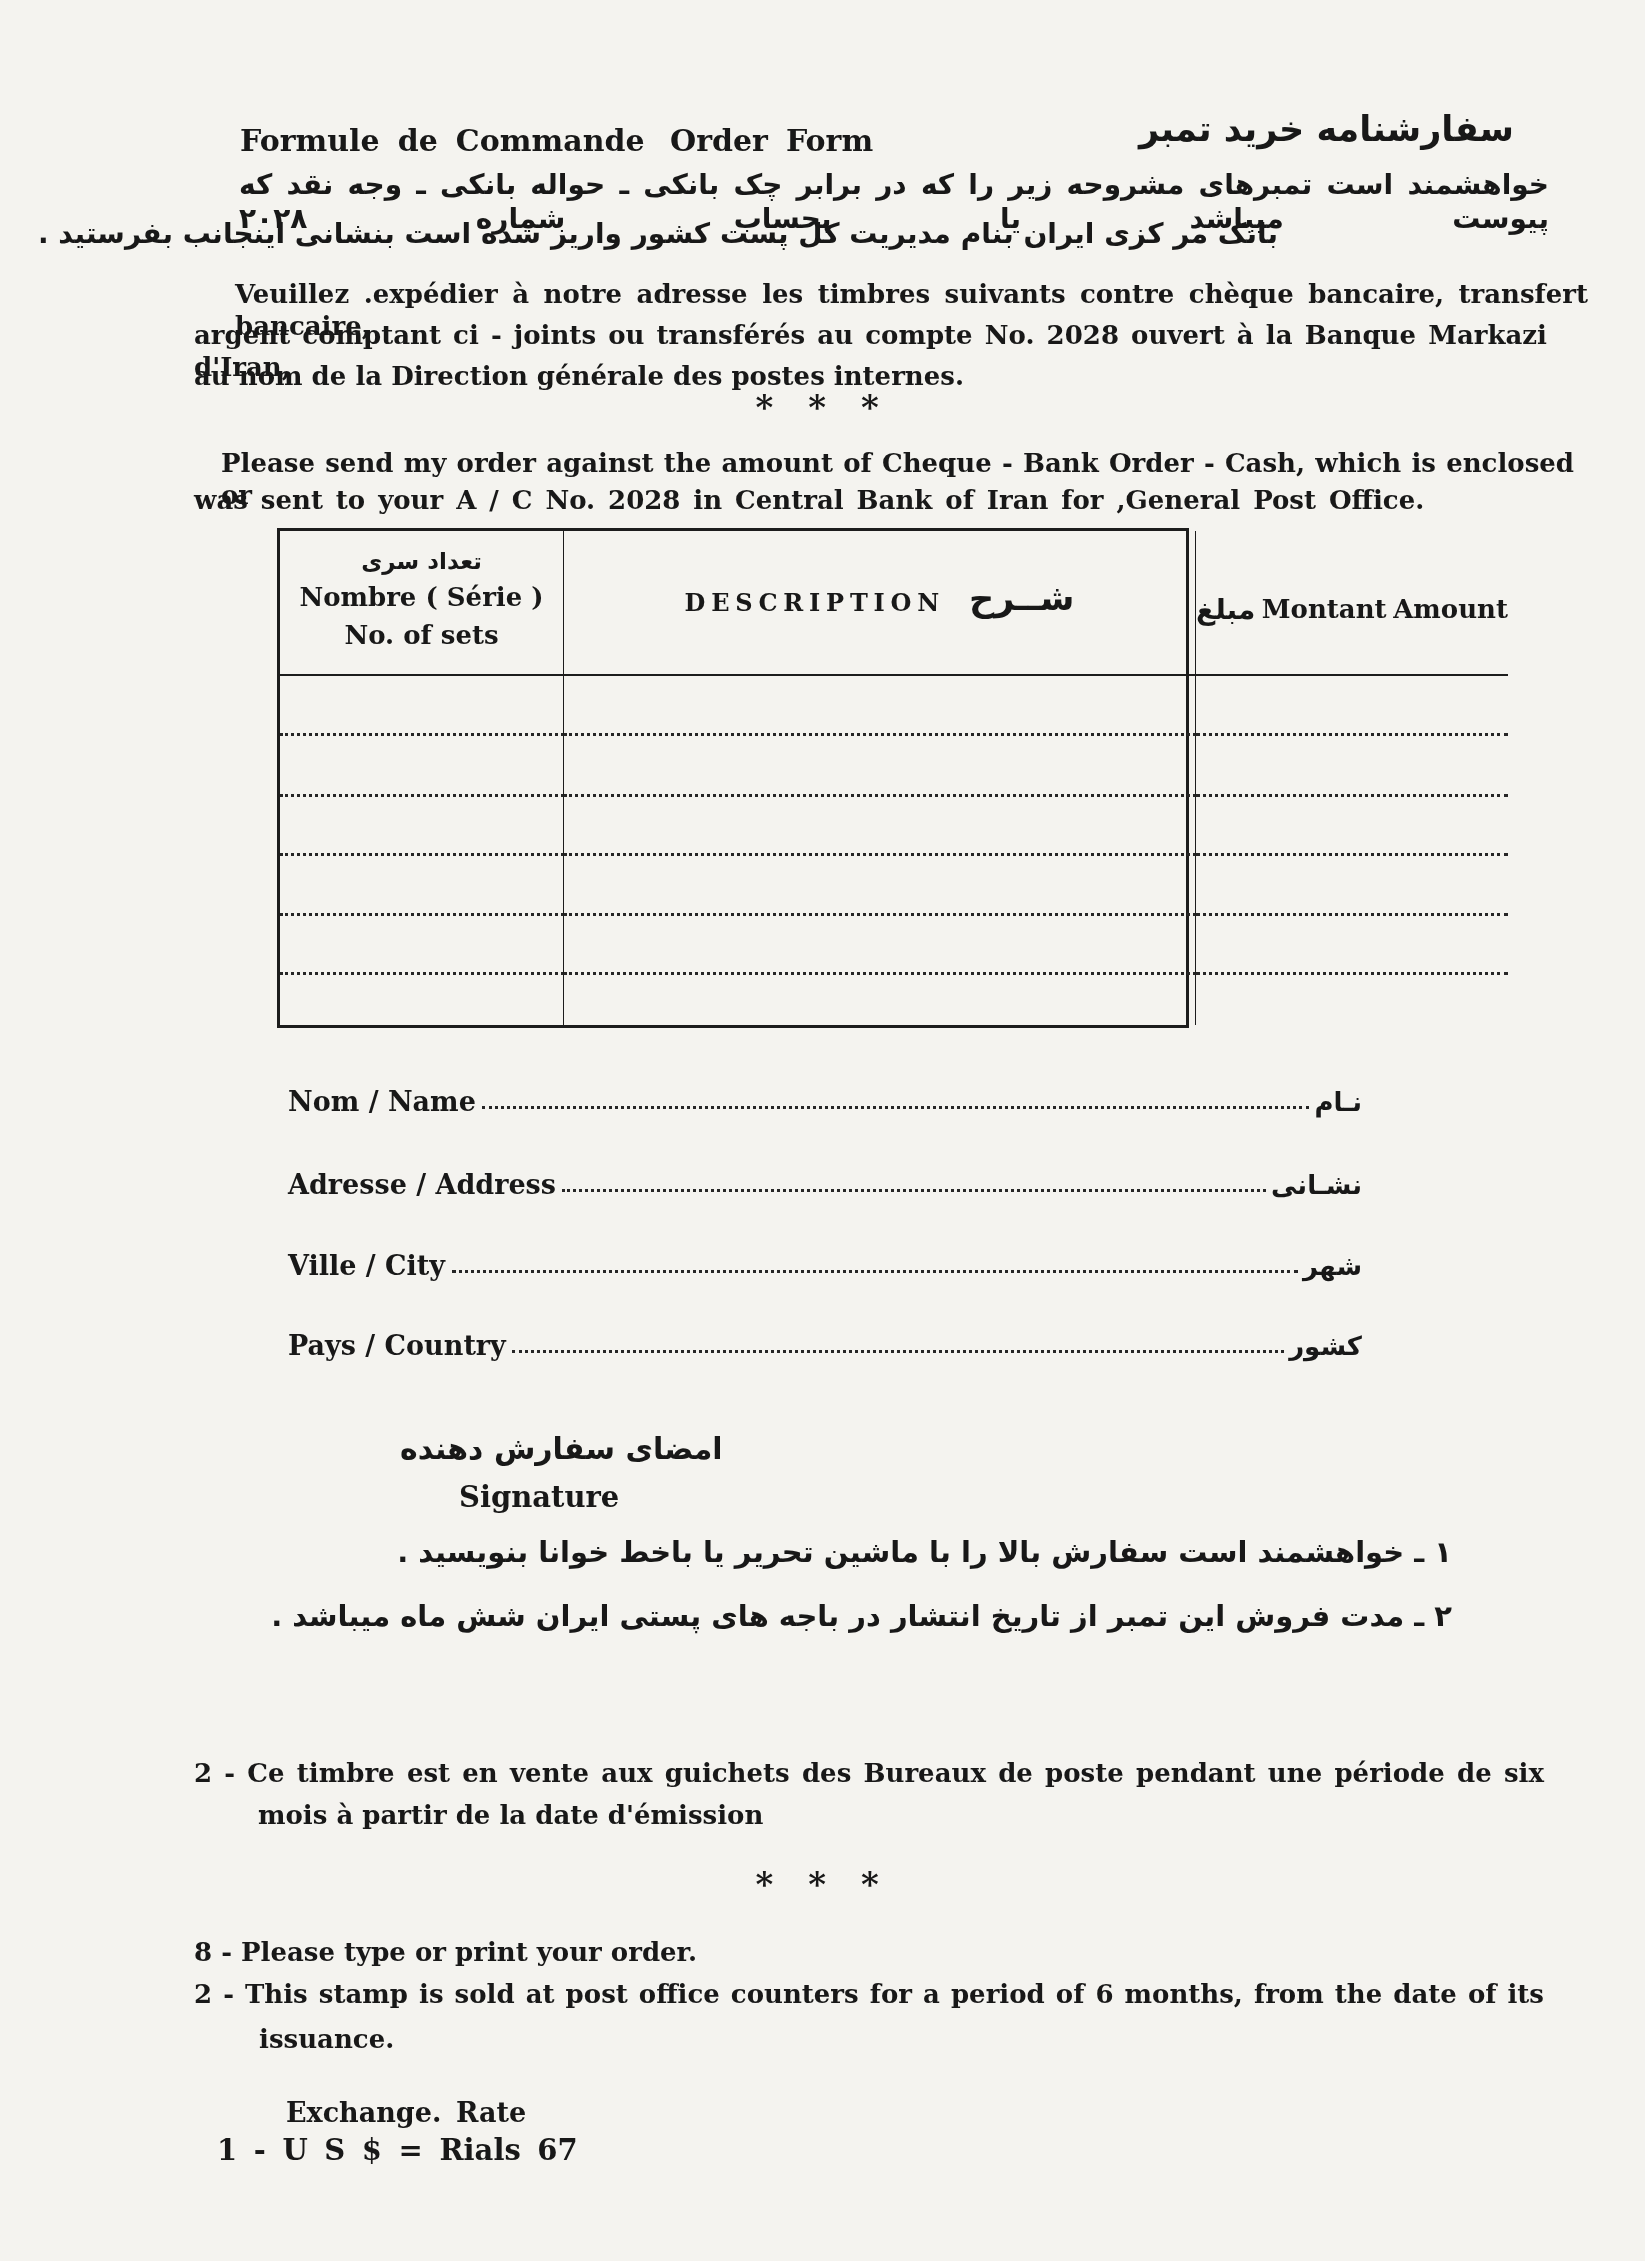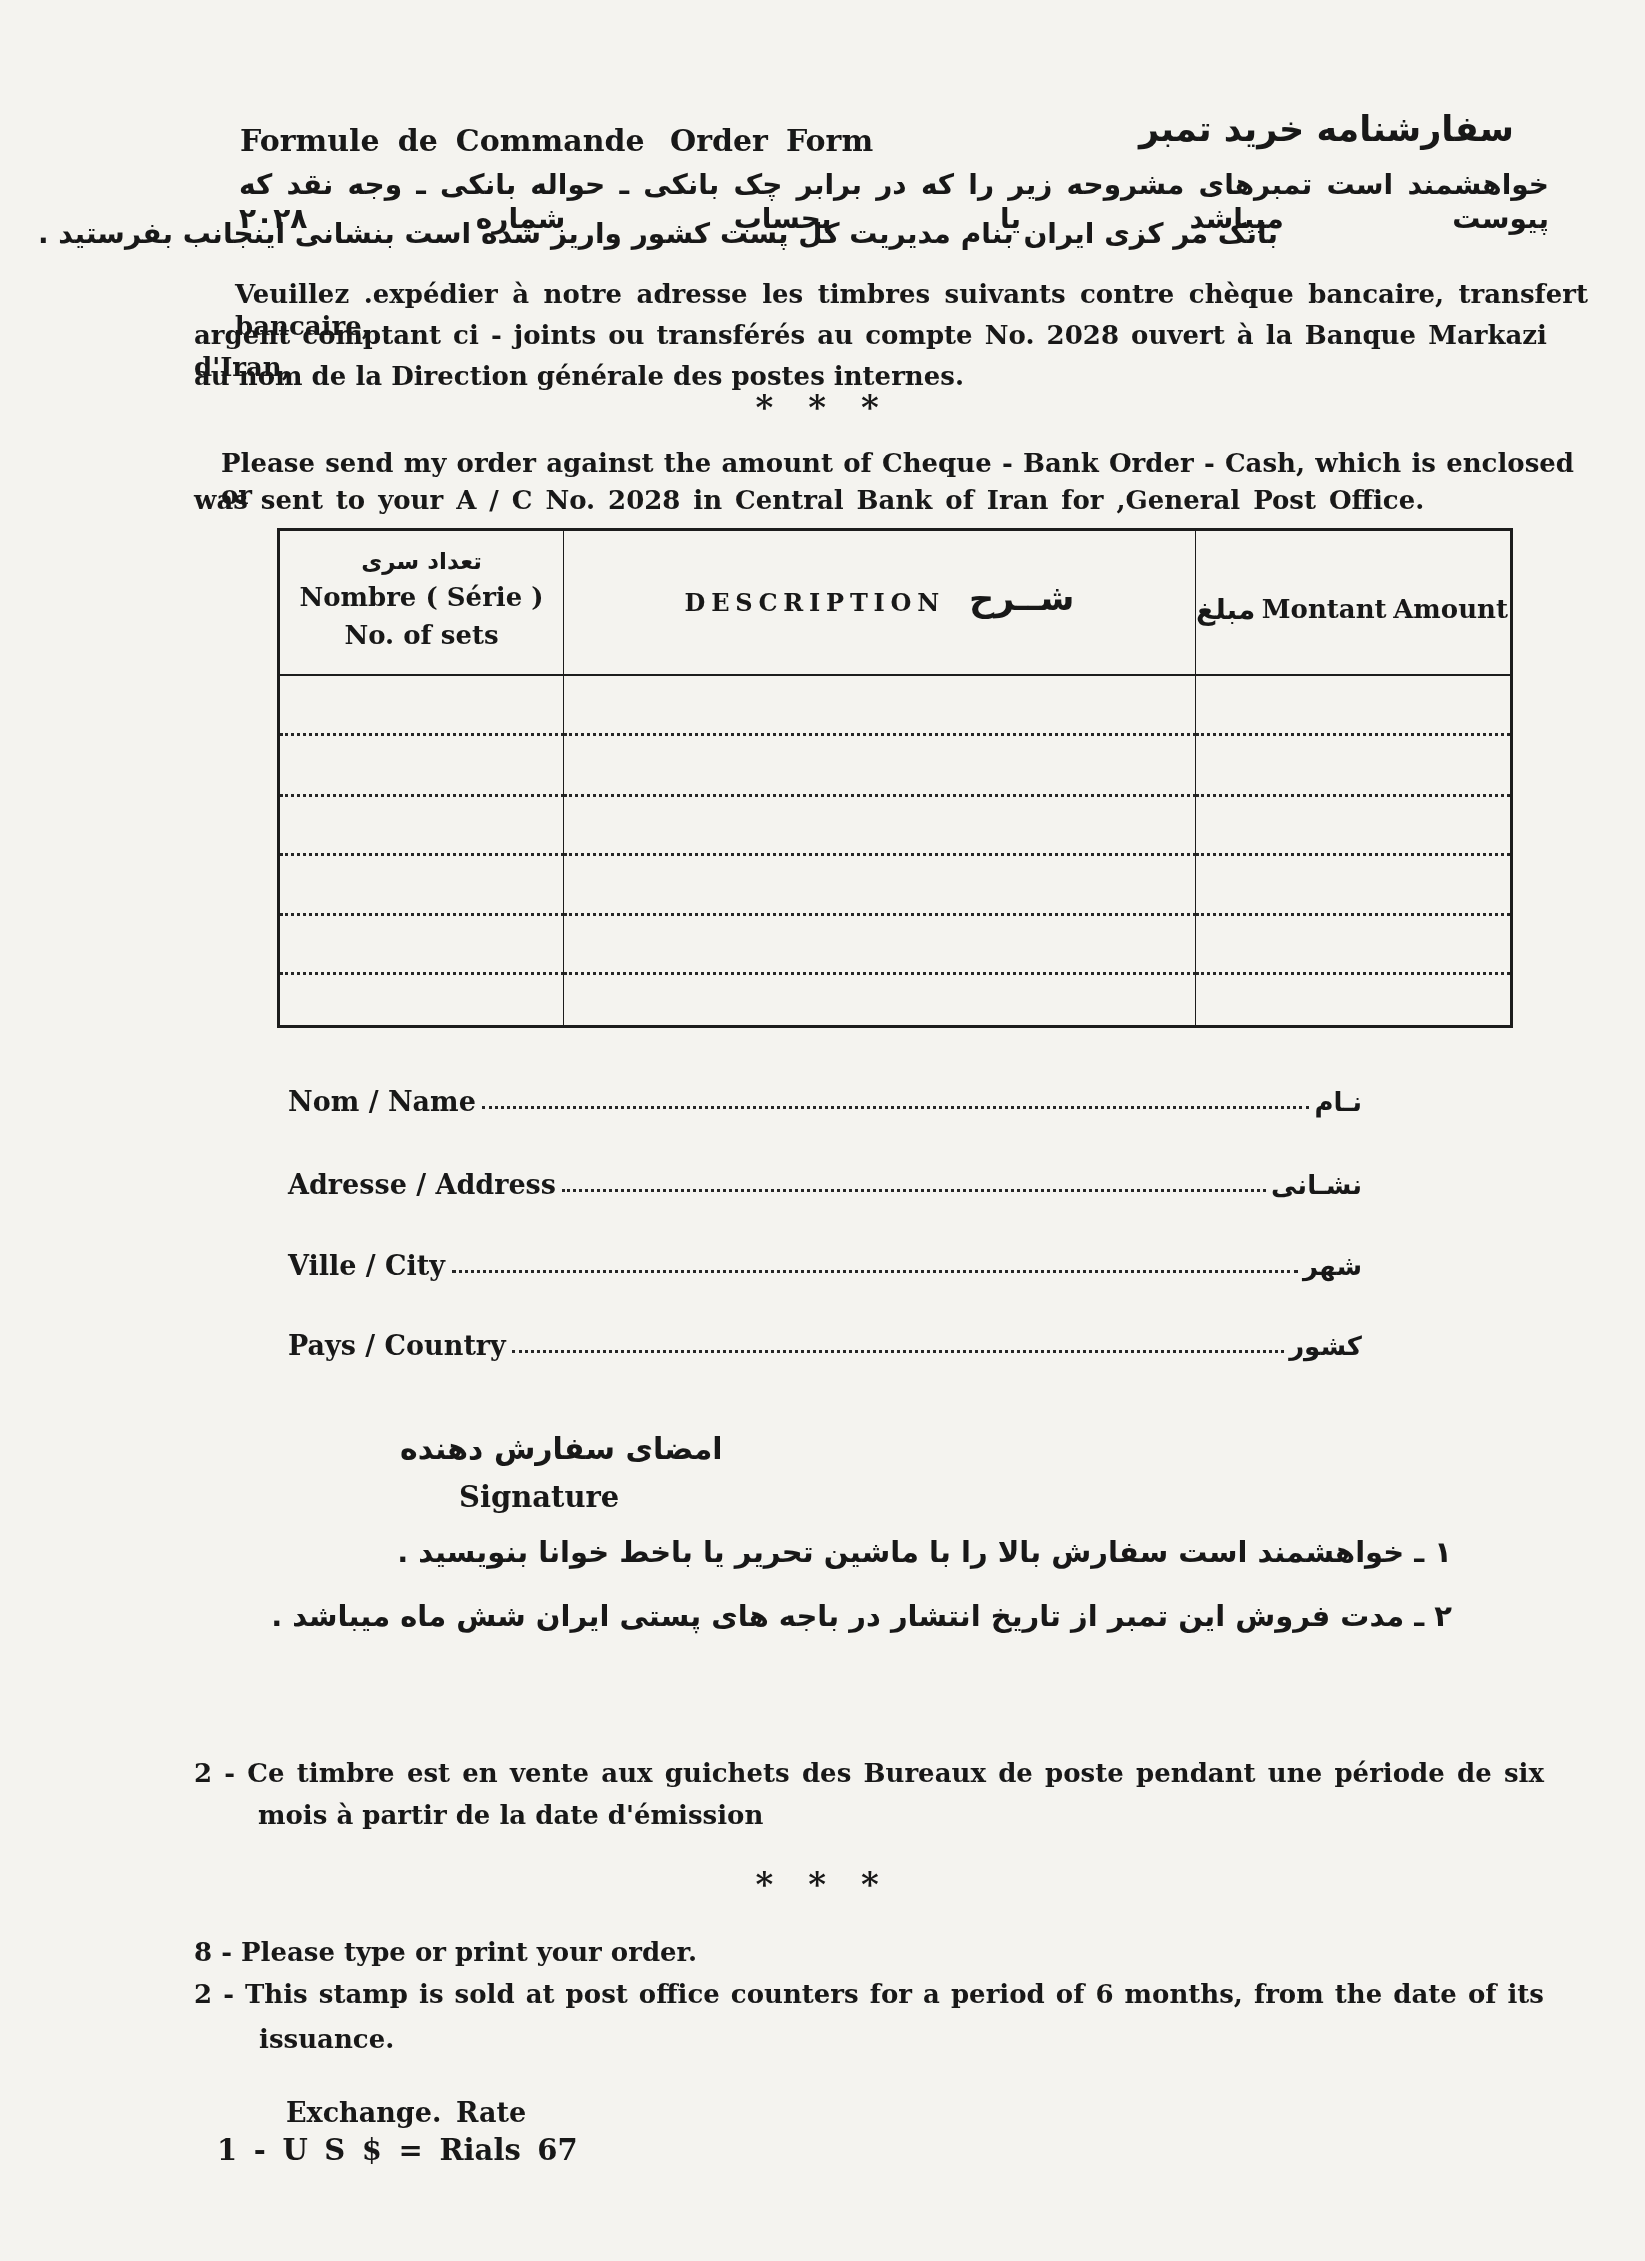--- a/index.html
+++ b/index.html
@@ -36,21 +36,21 @@
   
   .fr1{left:194px;top:279px;width:1353px;font-size:26px;margin-left:41px;}
   .fr2{left:194px;top:320px;width:1353px;font-size:26px;}
   .fr3{left:194px;top:361px;font-size:26px;}
   .sep1{top:387px;}
   .en1{left:194px;top:448px;width:1353px;font-size:26px;margin-left:27px;}
   .en2{left:194px;top:485px;font-size:26px;word-spacing:3.9px;}
 
   
   .tbl{
-    position:absolute;left:277px;top:528px;width:1236px;height:500px;
+    position:absolute;left:277px;top:528px;width:912px;height:500px;
     border:3.2px solid #1c1c1c;background:transparent;
     display:grid;
     grid-template-columns:284px 632px 1fr;
     grid-template-rows:145px 60px 61px 59px 60px 59px auto;
     box-sizing:border-box;
   }
   .tbl .cell{box-sizing:border-box;}
   .tbl .cr{border-right:1.9px solid #1c1c1c;}
   .tbl .hdr{border-bottom:2.6px solid #1c1c1c;}
   .tbl .dot{border-bottom:3.2px dotted #262626;}

